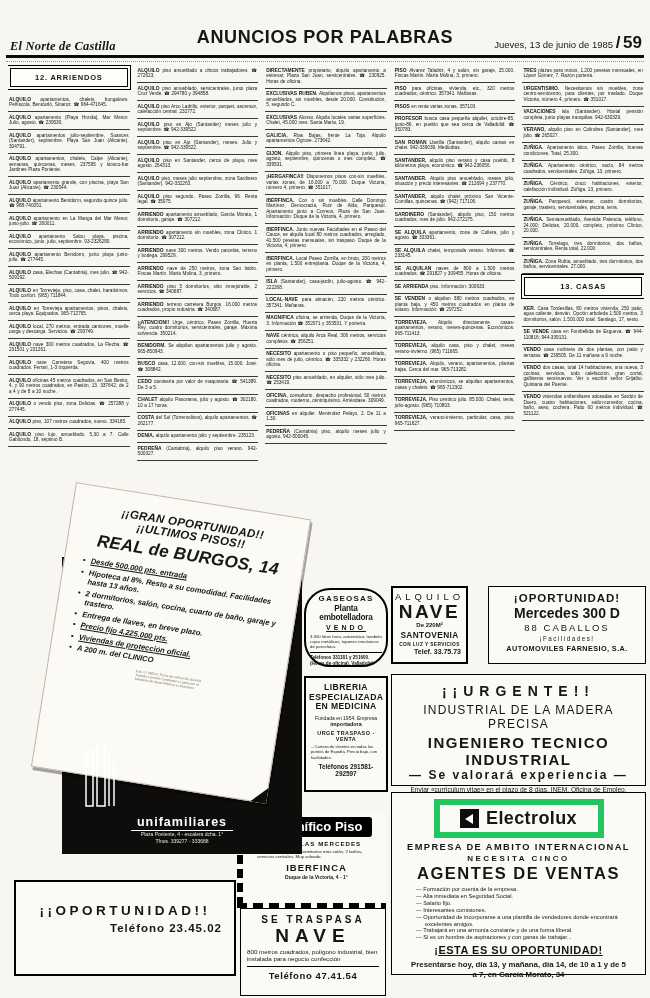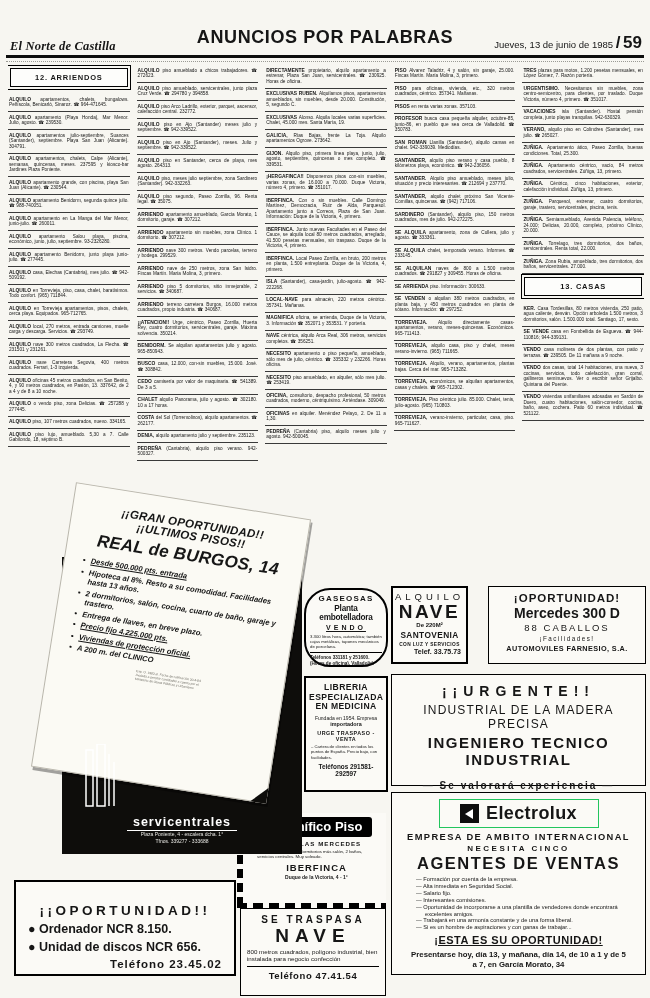--- a/index.html
+++ b/index.html
@@ -76,38 +76,38 @@
   .lb-t2 b{font-size:5.4px;}
   .lb-t3{font-size:5.4px;font-weight:900;letter-spacing:.5px;margin-top:2.5px;}
   .lb-body{font-size:4.2px;line-height:5.2px;text-align:left;margin-top:2px;padding:0 2px;}
   .lb-tel{font-size:6.4px;font-weight:900;margin-top:3px;}
 
   
   .urgente{left:391px;top:674px;width:255px;height:112px;text-align:center;padding:8px 8px;}
   .ur-t1{font-size:14px;font-weight:900;letter-spacing:6px;}
   .ur-t2{font-size:12px;letter-spacing:1.2px;margin-top:4px;}
   .ur-t3{font-size:15px;font-weight:900;letter-spacing:1.5px;margin-top:3px;}
-  .ur-t4{font-size:10px;font-weight:bold;letter-spacing:2px;margin-top:12px;}
+  .ur-t4{font-size:12px;font-weight:bold;letter-spacing:2px;margin-top:0;}
   .ur-t5{font-size:6.6px;line-height:8.5px;margin-top:4px;padding:0 10px;}
 
   
   .magnifico{position:absolute;left:237px;top:813px;width:149px;height:95px;background:#fbfaf6;box-sizing:border-box;padding:4px 4px 8px 14px;text-align:center;}
   .magnifico::before{content:"";position:absolute;left:0;top:0;bottom:0;width:6px;
       background:repeating-linear-gradient(180deg,#000 0 9px,transparent 9px 14px);}
   .magnifico::after{content:"";position:absolute;left:0;right:0;bottom:0;height:5px;
       background:repeating-linear-gradient(90deg,#000 0 10px,transparent 10px 16px);}
   .mg-bar{display:inline-block;background:#000;color:#fff;font-weight:800;font-size:13px;padding:2px 10px 3px;border-radius:3px;}
   .mg-t2{font-size:6.2px;font-weight:900;letter-spacing:1px;margin-top:3px;}
   .mg-body{font-size:4.4px;line-height:5.4px;text-align:left;margin-top:2px;padding:0 6px;}
   .mg-iber{font-size:9.5px;font-weight:900;letter-spacing:1px;margin-top:2px;}
   .mg-t4{font-size:5px;font-weight:bold;margin-top:1px;}
 
   
   .electrolux{left:391px;top:792px;width:255px;height:183px;text-align:center;padding:6px 10px;}
-  .ex-logo{display:flex;align-items:center;justify-content:center;gap:7px;border:1px solid #22c55e;width:150px;margin:0 auto;padding:3px 4px;}
+  .ex-logo{display:flex;align-items:center;justify-content:center;gap:7px;border:6px solid #22c55e;width:150px;margin:0 auto;padding:3px 4px;}
   .elux-sq{width:19px;height:19px;background:#0d0d0d;display:flex;align-items:center;justify-content:center;}
   .elux-tri{width:0;height:0;border-style:solid;border-width:5px 8px 5px 0;border-color:transparent #fff transparent transparent;}
   .ex-word{font-size:18px;font-weight:bold;letter-spacing:.4px;}
   .ex-t1{font-size:9.3px;font-weight:bold;letter-spacing:1.4px;margin-top:4px;}
   .ex-t2{font-size:8px;font-weight:bold;letter-spacing:2.5px;margin-top:2px;}
   .ex-t3{font-size:16.5px;font-weight:900;letter-spacing:1.5px;margin-top:1px;}
   .ex-list{text-align:left;margin:3px 0 0 14px;}
   .ex-li{font-size:5.7px;line-height:6.9px;padding-left:9px;text-indent:-9px;}
   .ex-t4{font-size:11px;font-weight:900;letter-spacing:.5px;text-decoration:underline;margin-top:3px;}
   .ex-t5{font-size:7.8px;font-weight:bold;line-height:9.5px;margin-top:4px;padding:0 8px;}
@@ -283,21 +283,21 @@
         </div>
       <div class="fold"></div>
     </div>
     <svg class="mb-icon" width="34" height="64" viewBox="0 0 34 64">
       <rect x="2" y="6" width="7" height="56" fill="none" stroke="#fff" stroke-width="1.5"></rect>
       <rect x="13" y="0" width="8" height="62" fill="none" stroke="#fff" stroke-width="1.5"></rect>
       <line x1="25" y1="10" x2="25" y2="62" stroke="#fff" stroke-width="1.5"></line>
       <line x1="30" y1="18" x2="30" y2="62" stroke="#fff" stroke-width="1.5"></line>
     </svg>
     <div class="mb-block">
-      <span class="mb-cons">servicentrales</span>
+      <span class="mb-cons">unifamiliares</span>
       <div class="mb-addr">Plaza Poniente, 4 - escalera dcha. 1°</div>
       <div class="mb-addr">Tfnos. 339277 - 333688</div>
     </div>
   </div>
 
   <div class="adbox gaseosas">
     <div class="gs-t1">GASEOSAS</div>
     <div class="gs-t2">Planta embotelladora</div>
     <div class="gs-t3">VENDO</div>
     <div class="gs-body">3.300 litros hora, automática; también cajas metálicas, tapones mecánicos de porcelana.</div>
@@ -368,24 +368,20 @@
         <div class="ex-li">— Oportunidad de incorporarse a una plantilla de vendedores donde encontrará excelentes amigos.</div>
         <div class="ex-li">— Trabajará en una armonía constante y de una forma liberal.</div>
         <div class="ex-li">— Si es un hombre de aspiraciones y con ganas de trabajar...</div>
       </div>
     <div class="ex-t4">¡ESTA ES SU OPORTUNIDAD!</div>
     <div class="ex-t5">Presentarse hoy, día 13, y mañana, día 14, de 10 a 1 y de 5 a 7, en García Morato, 34</div>
   </div>
 
   <div class="adbox ncr">
     <div class="nc-t1">¡¡OPORTUNIDAD!!</div>
-    <div>
-        <div class="nc-li">● Ordenador NCR 8.150.</div>
-        <div class="nc-li">● Unidad de discos NCR 656.</div>
-      </div>
     <div class="nc-tel">Teléfono 23.45.02</div>
   </div>
 
   <div class="adbox traspasa">
     <div class="tr-t1">SE TRASPASA</div>
     <div class="tr-t2">NAVE</div>
     <div class="tr-body">800 metros cuadrados, polígono industrial, bien instalada para negocio confección</div>
     <div class="tr-tel">Teléfono 47.41.54</div>
   </div>
 

